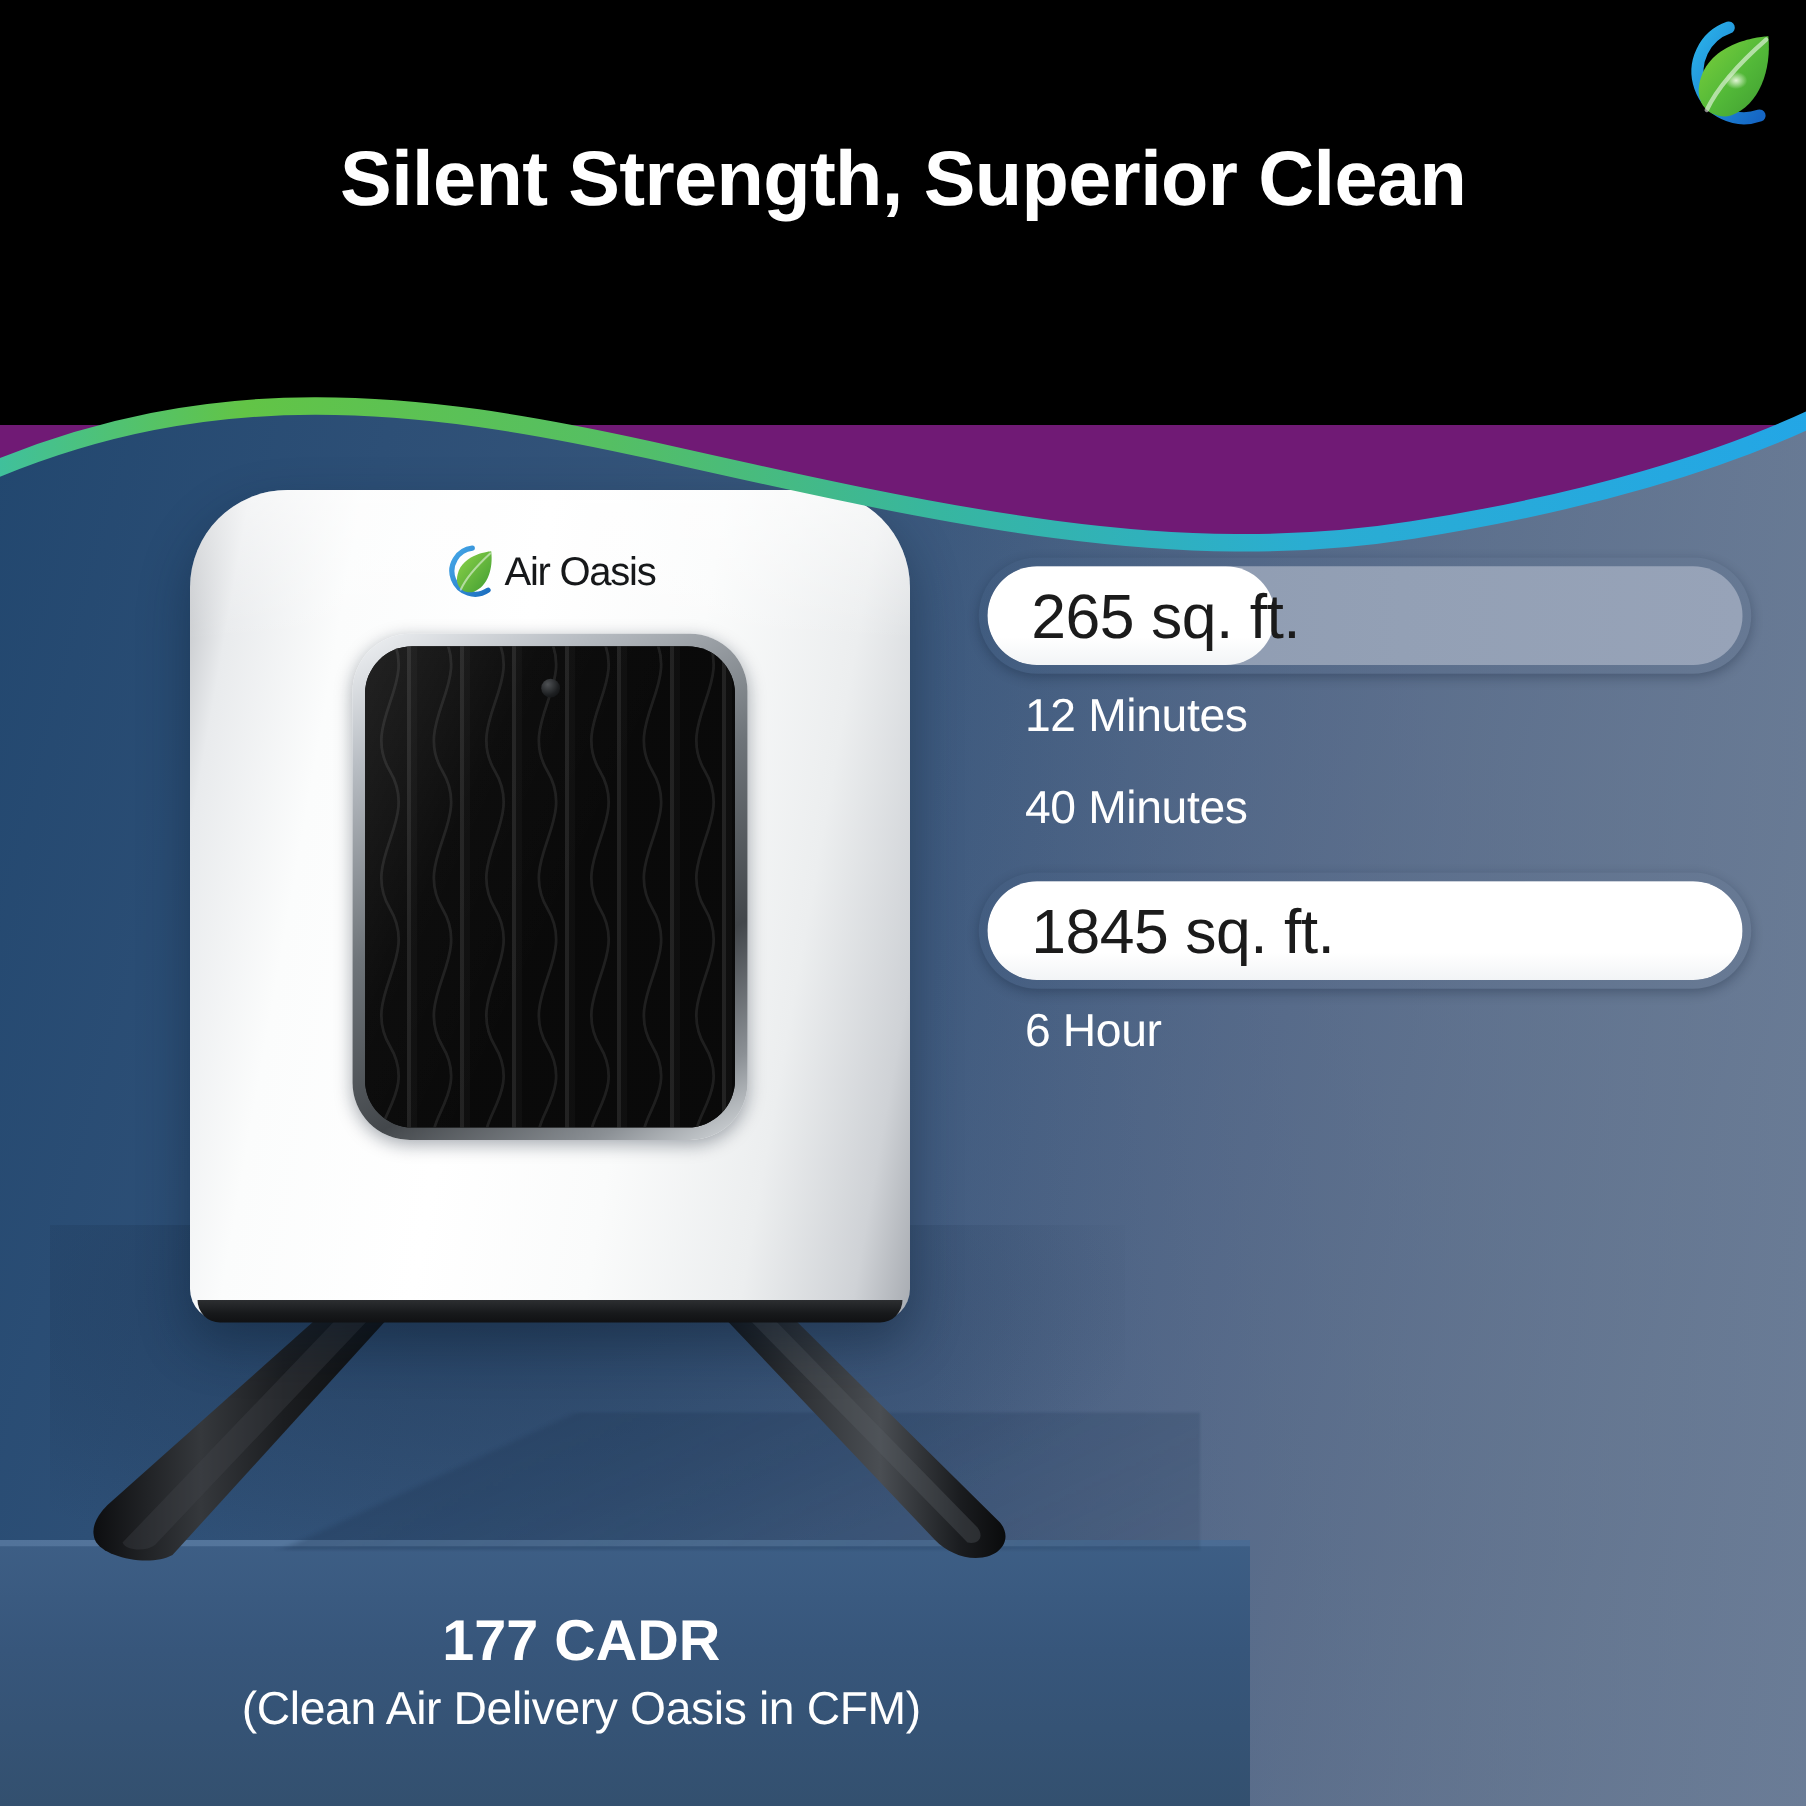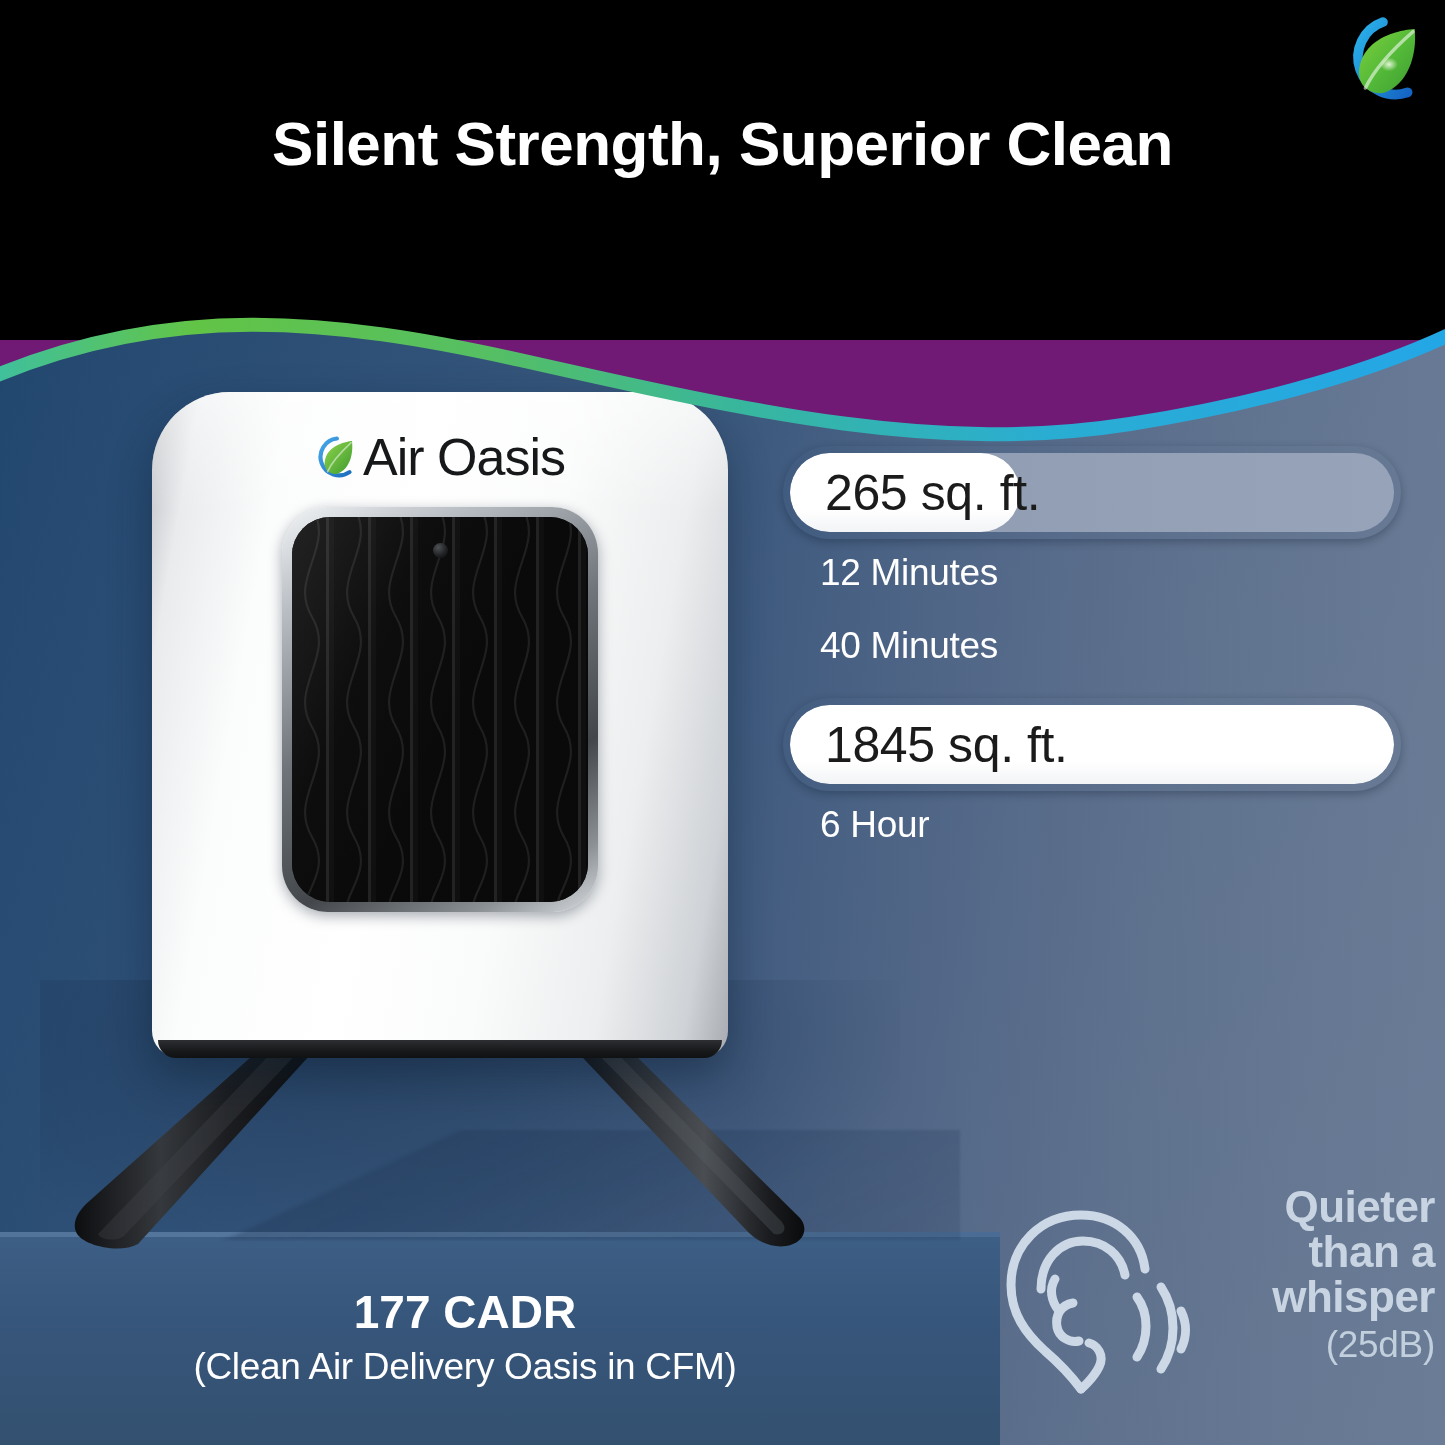--- a/index.html
+++ b/index.html
@@ -93,21 +93,21 @@
     border-radius:0 0 22px 22px;
     background:linear-gradient(180deg,#2c2e31 0%,#17191b 60%,#101113 100%);
   }
 
   .logo-row{
     position:absolute;left:0;top:40px;width:576px;height:50px;
     display:flex;align-items:center;justify-content:center;gap:6px;
   }
   .logo-mark{width:42px;height:42px;flex:0 0 auto;}
   .logo-word{
-    font-size:52px;font-weight:400;color:#16181a;letter-spacing:-1px;
+    font-size:32px;font-weight:400;color:#16181a;letter-spacing:-1px;
     font-family:"Liberation Sans", sans-serif;
   }
 
   
   .grille-bezel{
     position:absolute;left:130px;top:115px;width:316px;height:405px;
     border-radius:46px;
     background:linear-gradient(150deg,#f2f4f6 0%, #b9bec4 18%, #6e7479 45%, #43474b 70%, #8b9095 88%, #d8dcdf 100%);
     padding:10px;
     box-shadow:0 4px 14px rgba(10,20,36,0.35);
@@ -342,42 +342,20 @@
         <div class="bar-caption">6 Hour</div>
       </div>
 
     </div>
 
     <div class="cadr">
       <div class="cadr-big">177 CADR</div>
       <div class="cadr-sub">(Clean Air Delivery Oasis in CFM)</div>
     </div>
 
-    <div class="quiet">
-      <svg class="ear-wrap" viewBox="0 0 215 215">
-        <g fill="none" stroke="#ccd8e6" stroke-width="9" stroke-linecap="round" stroke-linejoin="round">
-          <path d="M96,196 C84,180 74,170 60,158 C40,140 26,120 26,92 C26,52 56,22 96,22 C130,22 156,44 160,76"></path>
-          <path d="M96,196 C96,196 108,186 114,174 C120,162 112,152 104,150"></path>
-          <path d="M56,96 C56,68 74,48 98,48 C120,48 136,62 140,82"></path>
-          <path d="M74,118 C66,108 64,96 70,86"></path>
-          <path d="M88,110 C76,112 70,122 72,134 C74,144 84,150 94,148"></path>
-        </g>
-        <g fill="none" stroke="#ccd8e6" stroke-width="9" stroke-linecap="round">
-          <path d="M152,104 C164,120 164,146 152,164"></path>
-          <path d="M176,94 C192,118 192,152 176,176"></path>
-          <path d="M196,118 C202,130 202,144 196,156"></path>
-        </g>
-      </svg>
-      <div class="quiet-text">
-        <div class="quiet-line">Quieter</div>
-        <div class="quiet-line">than a</div>
-        <div class="quiet-line">whisper</div>
-        <div class="quiet-db">(25dB)</div>
-      </div>
-    </div>
 
   </div>
 
   <svg class="wave-stroke" viewBox="0 0 1445 220" preserveAspectRatio="none">
     <defs>
       <linearGradient id="waveGrad" x1="0" y1="0" x2="1" y2="0">
         <stop offset="0%" stop-color="#3ec0a0"></stop>
         <stop offset="14%" stop-color="#62c446"></stop>
         <stop offset="34%" stop-color="#55bf63"></stop>
         <stop offset="52%" stop-color="#37b6a0"></stop>

